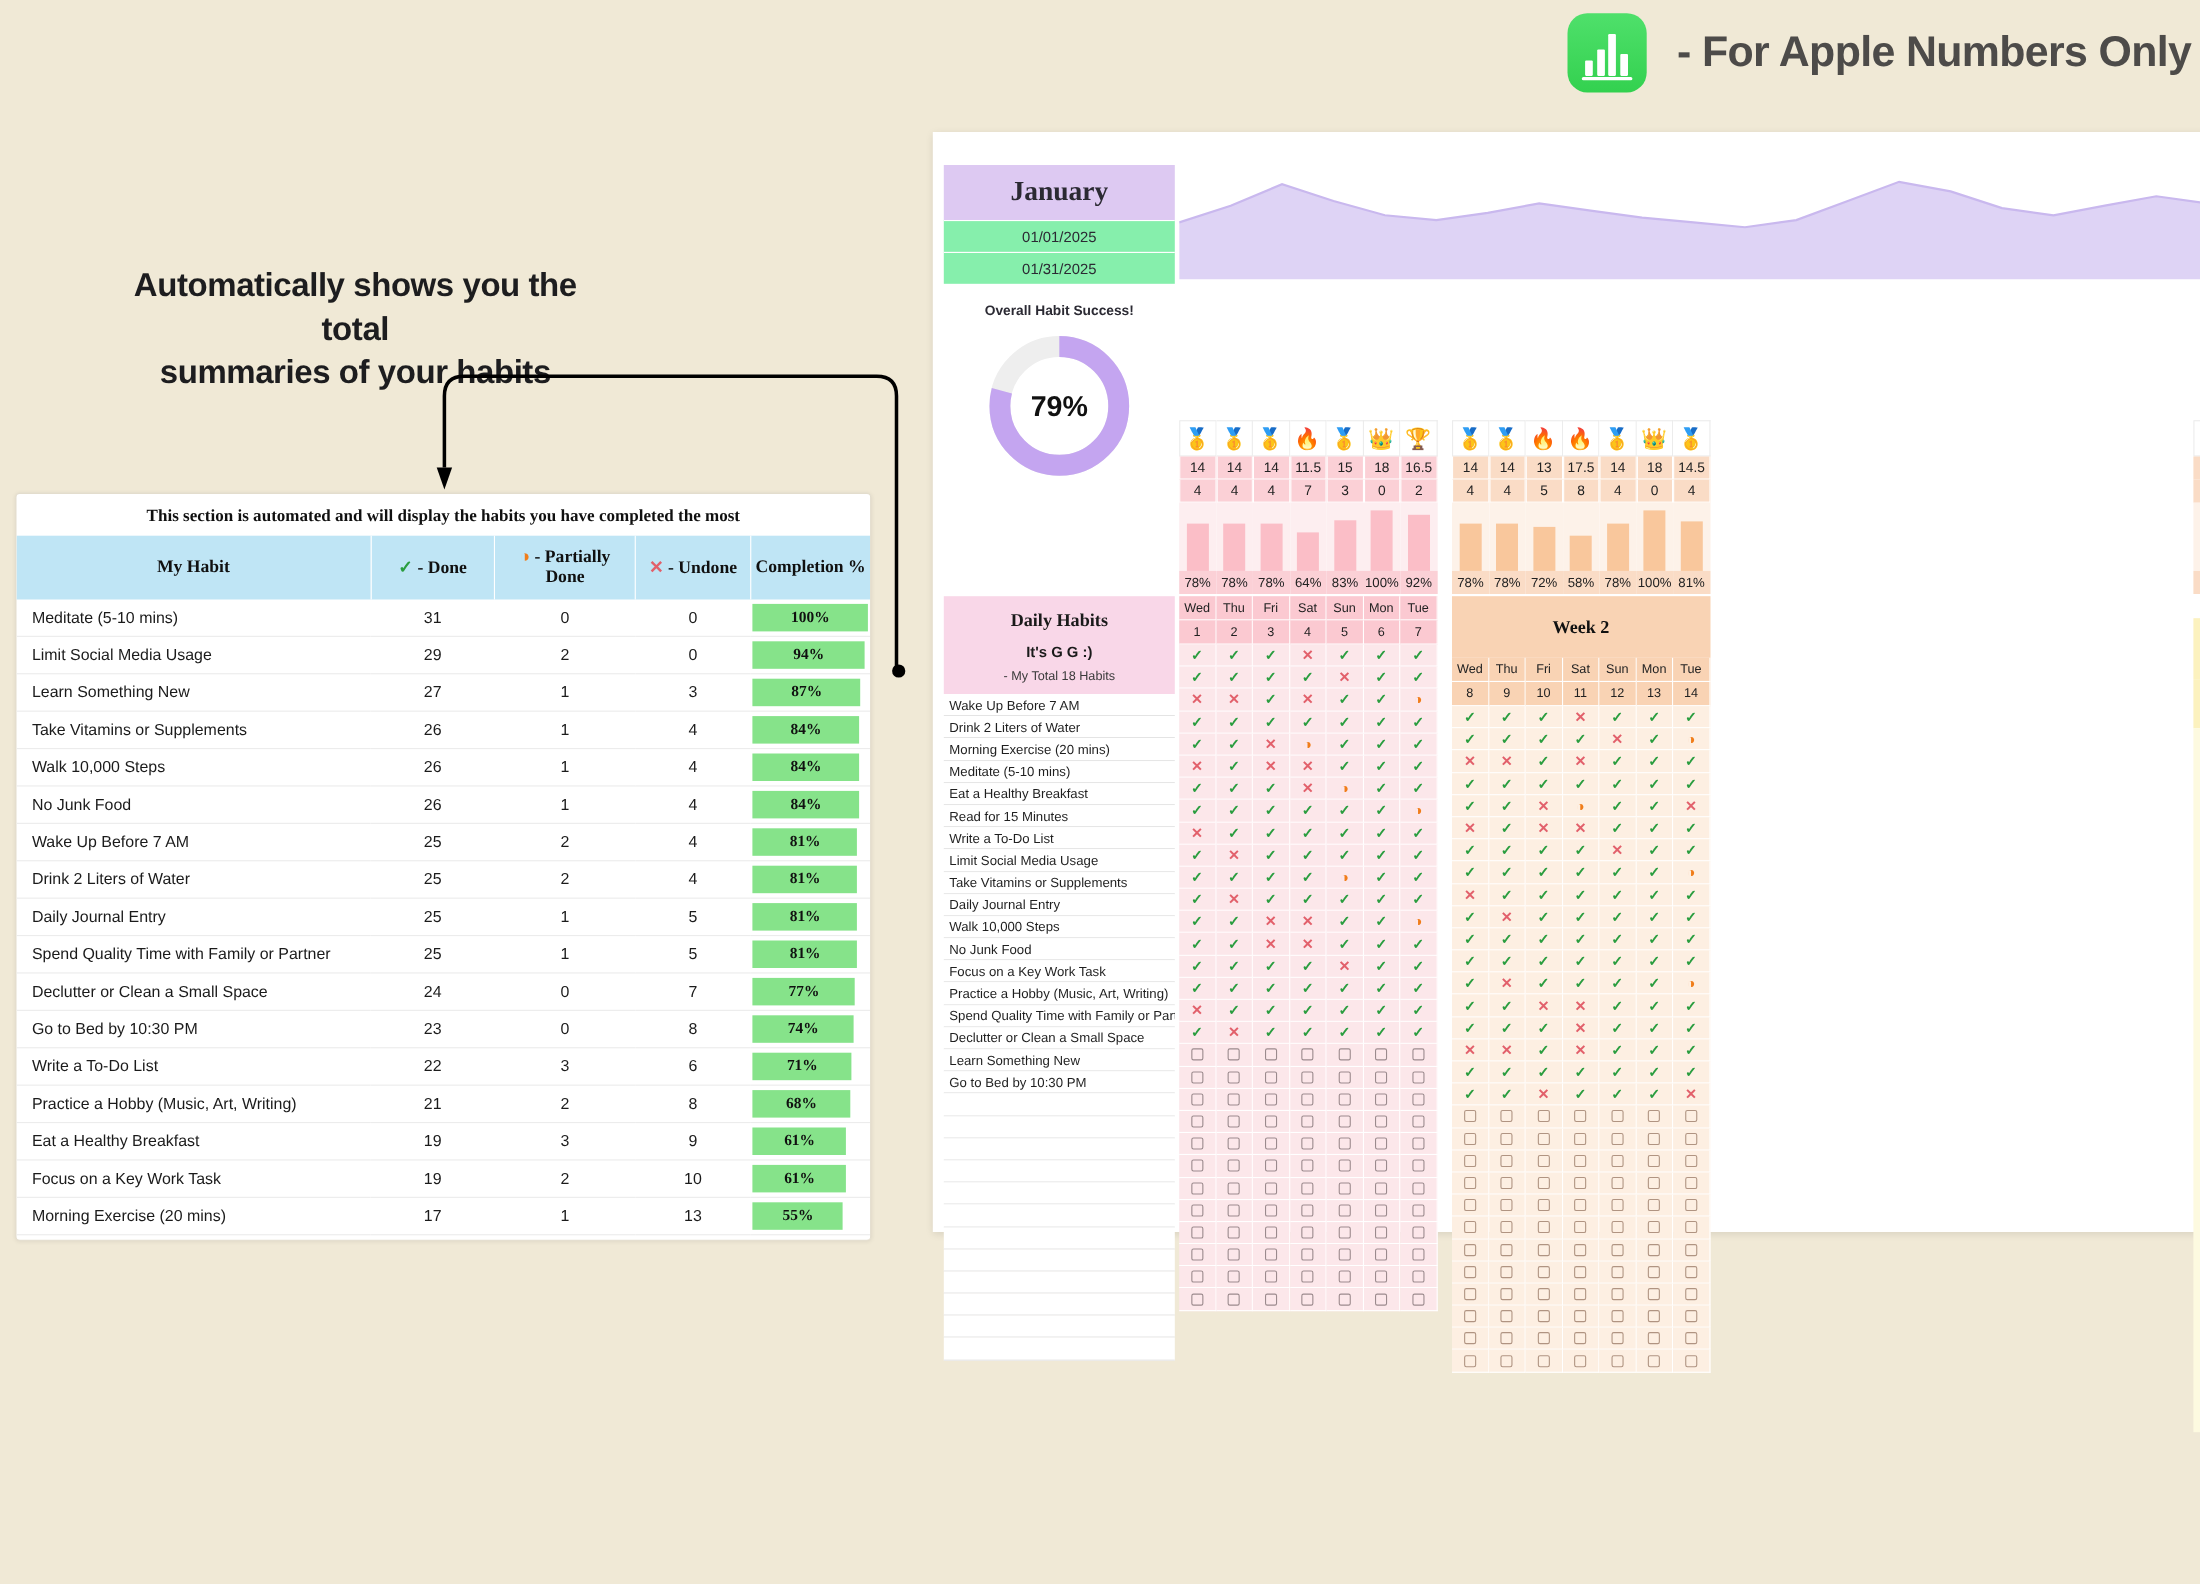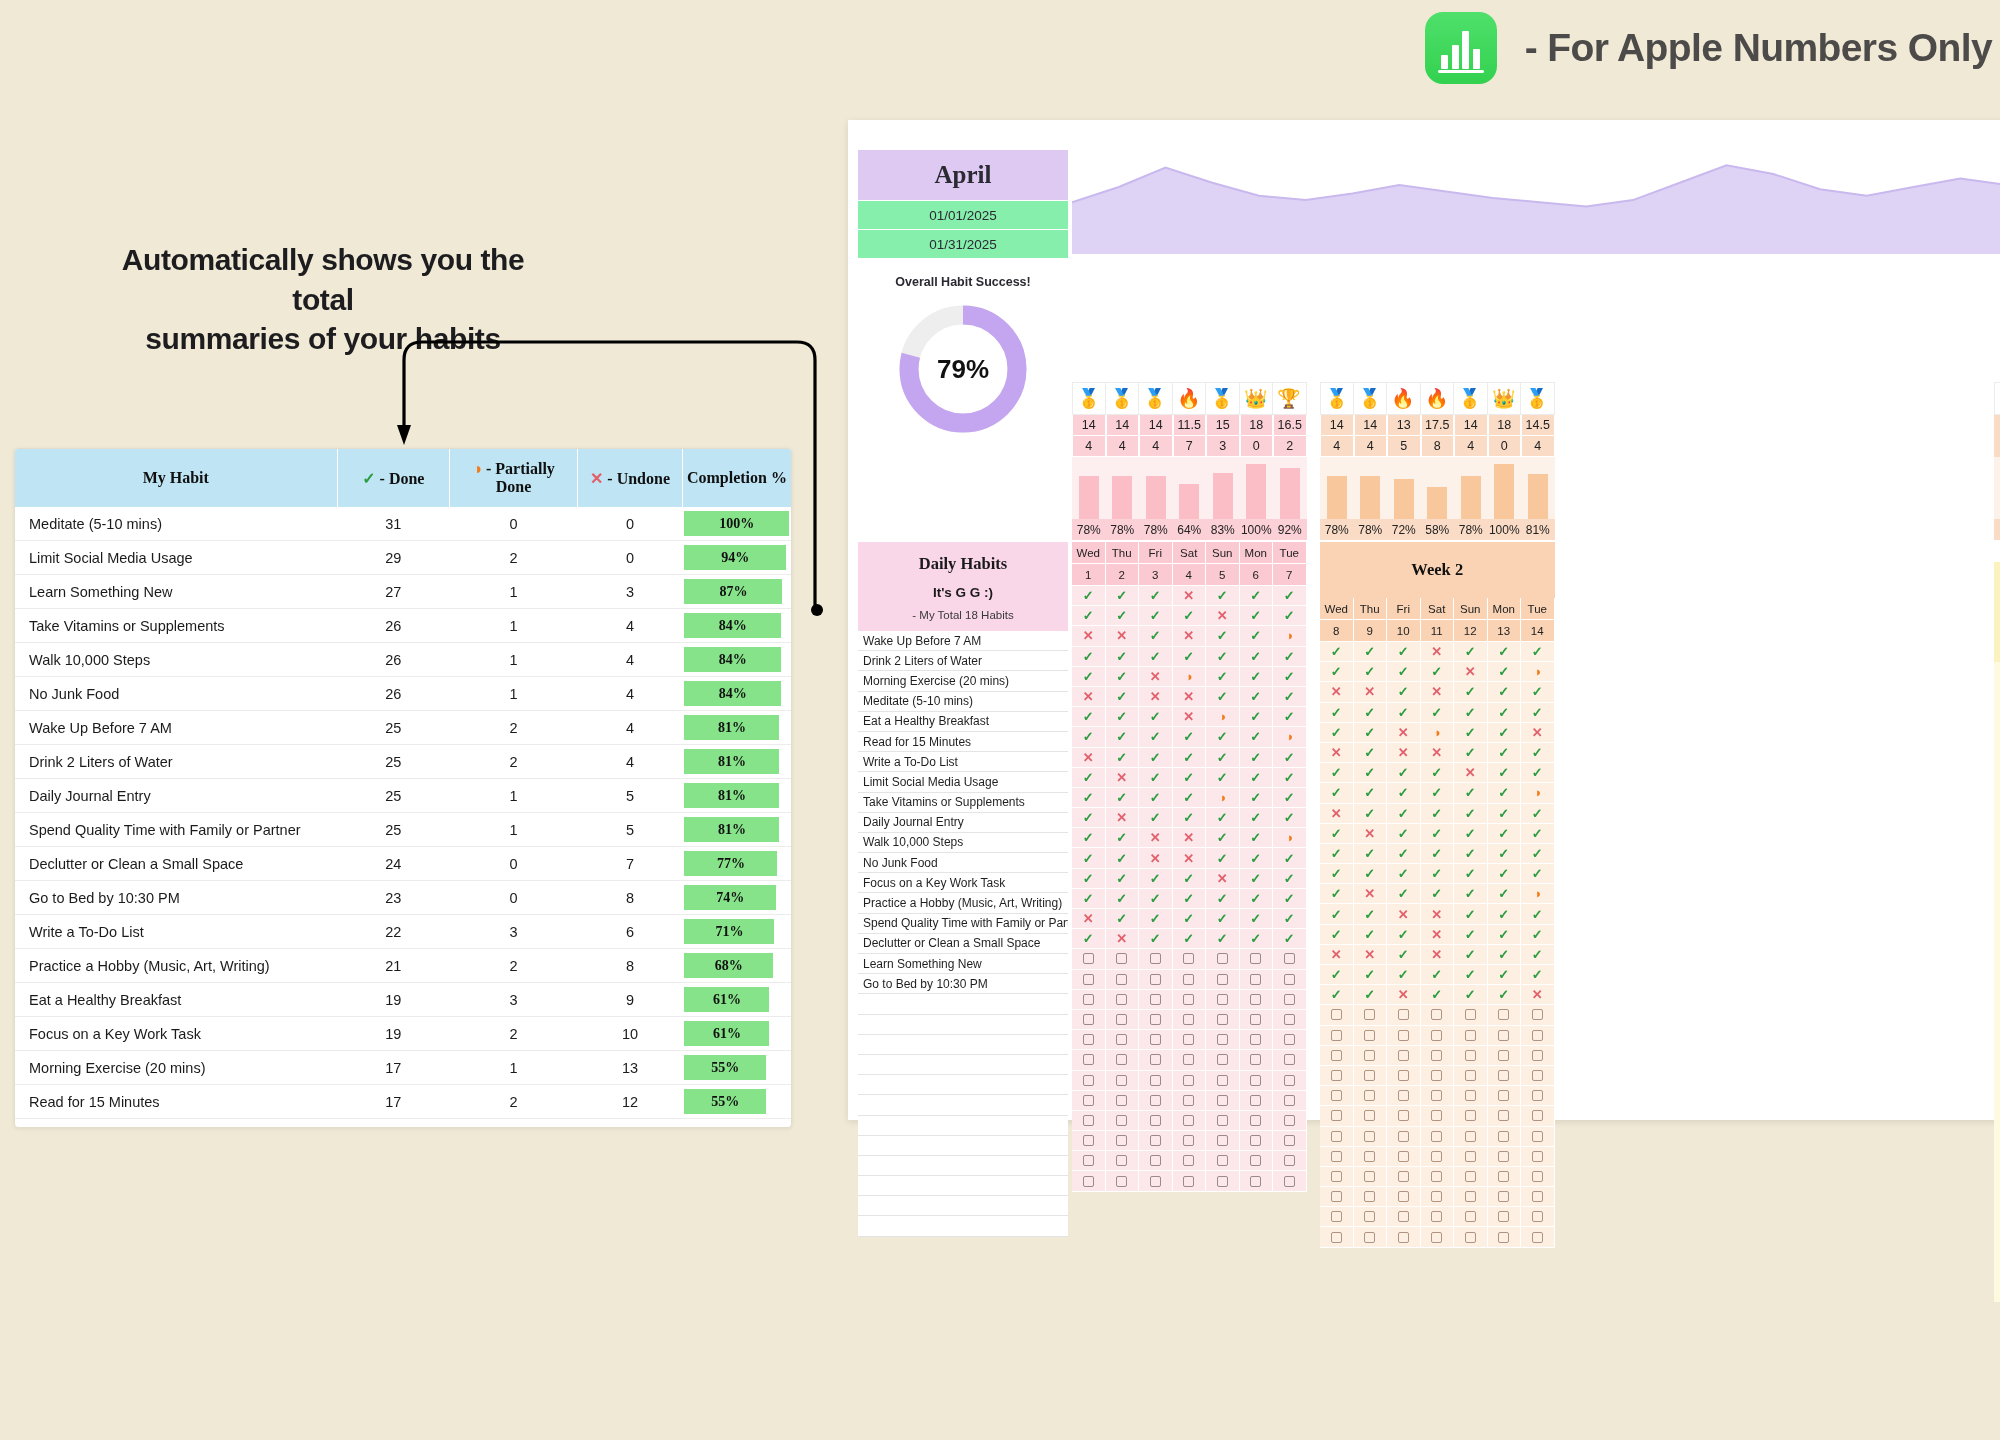--- a/index.html
+++ b/index.html
@@ -226,20 +226,21 @@
     <div>Automatically shows you the total</div>
     <div>summaries of your habits</div>
   </div>
   <svg class="arrow-svg" width="460" height="300">
     <path d="M435,290 L435,40 Q435,22 417,22 L42,22 Q24,22 24,40 L24,105" fill="none" stroke="#000" stroke-width="3.2"></path>
     <path d="M24,125 L17,105 L31,105 Z" fill="#000"></path>
     <circle cx="437" cy="290" r="6" fill="#000"></circle>
   </svg>
 
   <div class="summary-card">
+    <div class="summary-note">This section is automated and will display the habits you have completed the most</div>
     <table class="summary">
       <colgroup>
         <col class="c-habit">
           <col class="c-done">
           <col class="c-part">
           <col class="c-undone">
           <col class="c-pct">
       </colgroup>
       <thead>
         <tr>
@@ -419,21 +420,21 @@
 
   <div class="sheet">
     <div class="sheet-inner">
 
       <svg class="area-chart" viewBox="0 0 935 118" preserveAspectRatio="none" id="area-chart">
           <path d="M0,118 L0.0,66.2 L46.8,51.0 L93.5,31.5 L140.3,46.7 L187.0,59.7 L233.8,64.1 L280.5,57.5 L327.3,48.9 L374.0,55.4 L420.8,61.9 L467.5,66.2 L514.3,70.6 L561.0,64.1 L607.8,46.7 L654.5,29.3 L701.3,38.0 L748.0,53.2 L794.8,59.7 L841.5,51.0 L888.3,42.4 L935.0,48.9 L935,118 Z" fill="#ded3f5"></path>
           <polyline points="0.0,66.2 46.8,51.0 93.5,31.5 140.3,46.7 187.0,59.7 233.8,64.1 280.5,57.5 327.3,48.9 374.0,55.4 420.8,61.9 467.5,66.2 514.3,70.6 561.0,64.1 607.8,46.7 654.5,29.3 701.3,38.0 748.0,53.2 794.8,59.7 841.5,51.0 888.3,42.4 935.0,48.9" fill="none" stroke="#c9b8ee" stroke-width="2"></polyline>
         </svg>
 
       <div class="month-block">
-        <div class="month-title">April</div>
+        <div class="month-title">January</div>
         <div class="month-date">01/01/2025</div>
         <div class="month-date">01/31/2025</div>
         <div class="success-label">Overall Habit Success!</div>
         <div class="donut-wrap">
           <div class="donut">
             <svg width="144" height="144" viewBox="0 0 144 144" id="donut-svg">
                 <circle cx="72" cy="72" r="54" fill="none" stroke="#eeeeee" stroke-width="19"></circle>
                 <circle cx="72" cy="72" r="54" fill="none" stroke="#c4a5f0" stroke-width="19" stroke-dasharray="268.04068520428115 339.29200658769764" transform="rotate(-90 72 72)"></circle>
               </svg>
             <div class="donut-label">79%</div>

